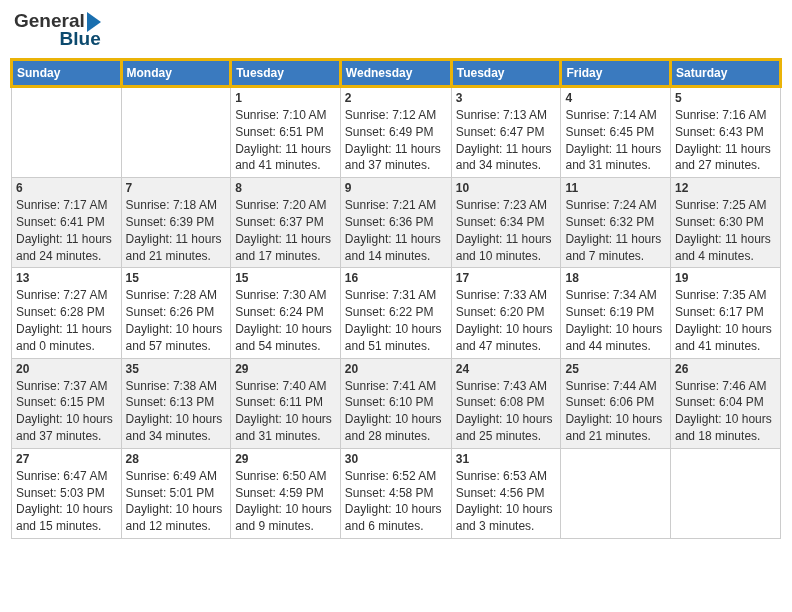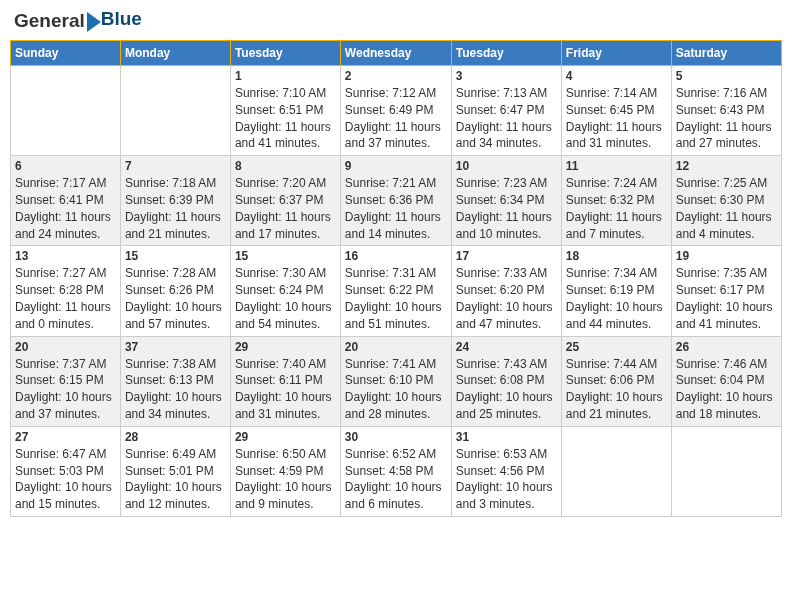--- a/index.html
+++ b/index.html
@@ -12,21 +12,22 @@
     }
     .header {
       display: flex;
       justify-content: space-between;
       align-items: flex-start;
       margin-bottom: 8px;
       padding: 0 4px;
     }
     .logo {
       display: flex;
-      align-items: center;
+      flex-direction: column;
+      align-items: flex-end;
     }
     .title-section {
       text-align: right;
     }
     .month-title {
       font-size: 32px;
       font-weight: normal;
       color: #333;
     }
     .location-title {
@@ -38,21 +39,21 @@
       border-collapse: collapse;
       font-size: 10.5px;
     }
     .calendar th {
       background: #3a7abf;
       color: #fff;
       text-align: left;
       padding: 5px 4px;
       font-size: 12px;
       font-weight: bold;
-      border: 1px solid #eab308;
+      border: 3px solid #eab308;
     }
     .calendar td {
       vertical-align: top;
       border: 1px solid #ccc;
       padding: 3px 4px;
       width: 113px;
       min-height: 80px;
       color: #333;
       background: #fff;
     }
@@ -200,21 +201,21 @@
           <span class="day-number">19</span>
           <div class="day-info">Sunrise: 7:35 AM<br>Sunset: 6:17 PM<br>Daylight: 10 hours and 41 minutes.</div>
         </td>
       </tr>
       <tr>
         <td>
           <span class="day-number">20</span>
           <div class="day-info">Sunrise: 7:37 AM<br>Sunset: 6:15 PM<br>Daylight: 10 hours and 37 minutes.</div>
         </td>
         <td>
-          <span class="day-number">37</span>
+          <span class="day-number">35</span>
           <div class="day-info">Sunrise: 7:38 AM<br>Sunset: 6:13 PM<br>Daylight: 10 hours and 34 minutes.</div>
         </td>
         <td>
           <span class="day-number">29</span>
           <div class="day-info">Sunrise: 7:40 AM<br>Sunset: 6:11 PM<br>Daylight: 10 hours and 31 minutes.</div>
         </td>
         <td>
           <span class="day-number">20</span>
           <div class="day-info">Sunrise: 7:41 AM<br>Sunset: 6:10 PM<br>Daylight: 10 hours and 28 minutes.</div>
         </td>

